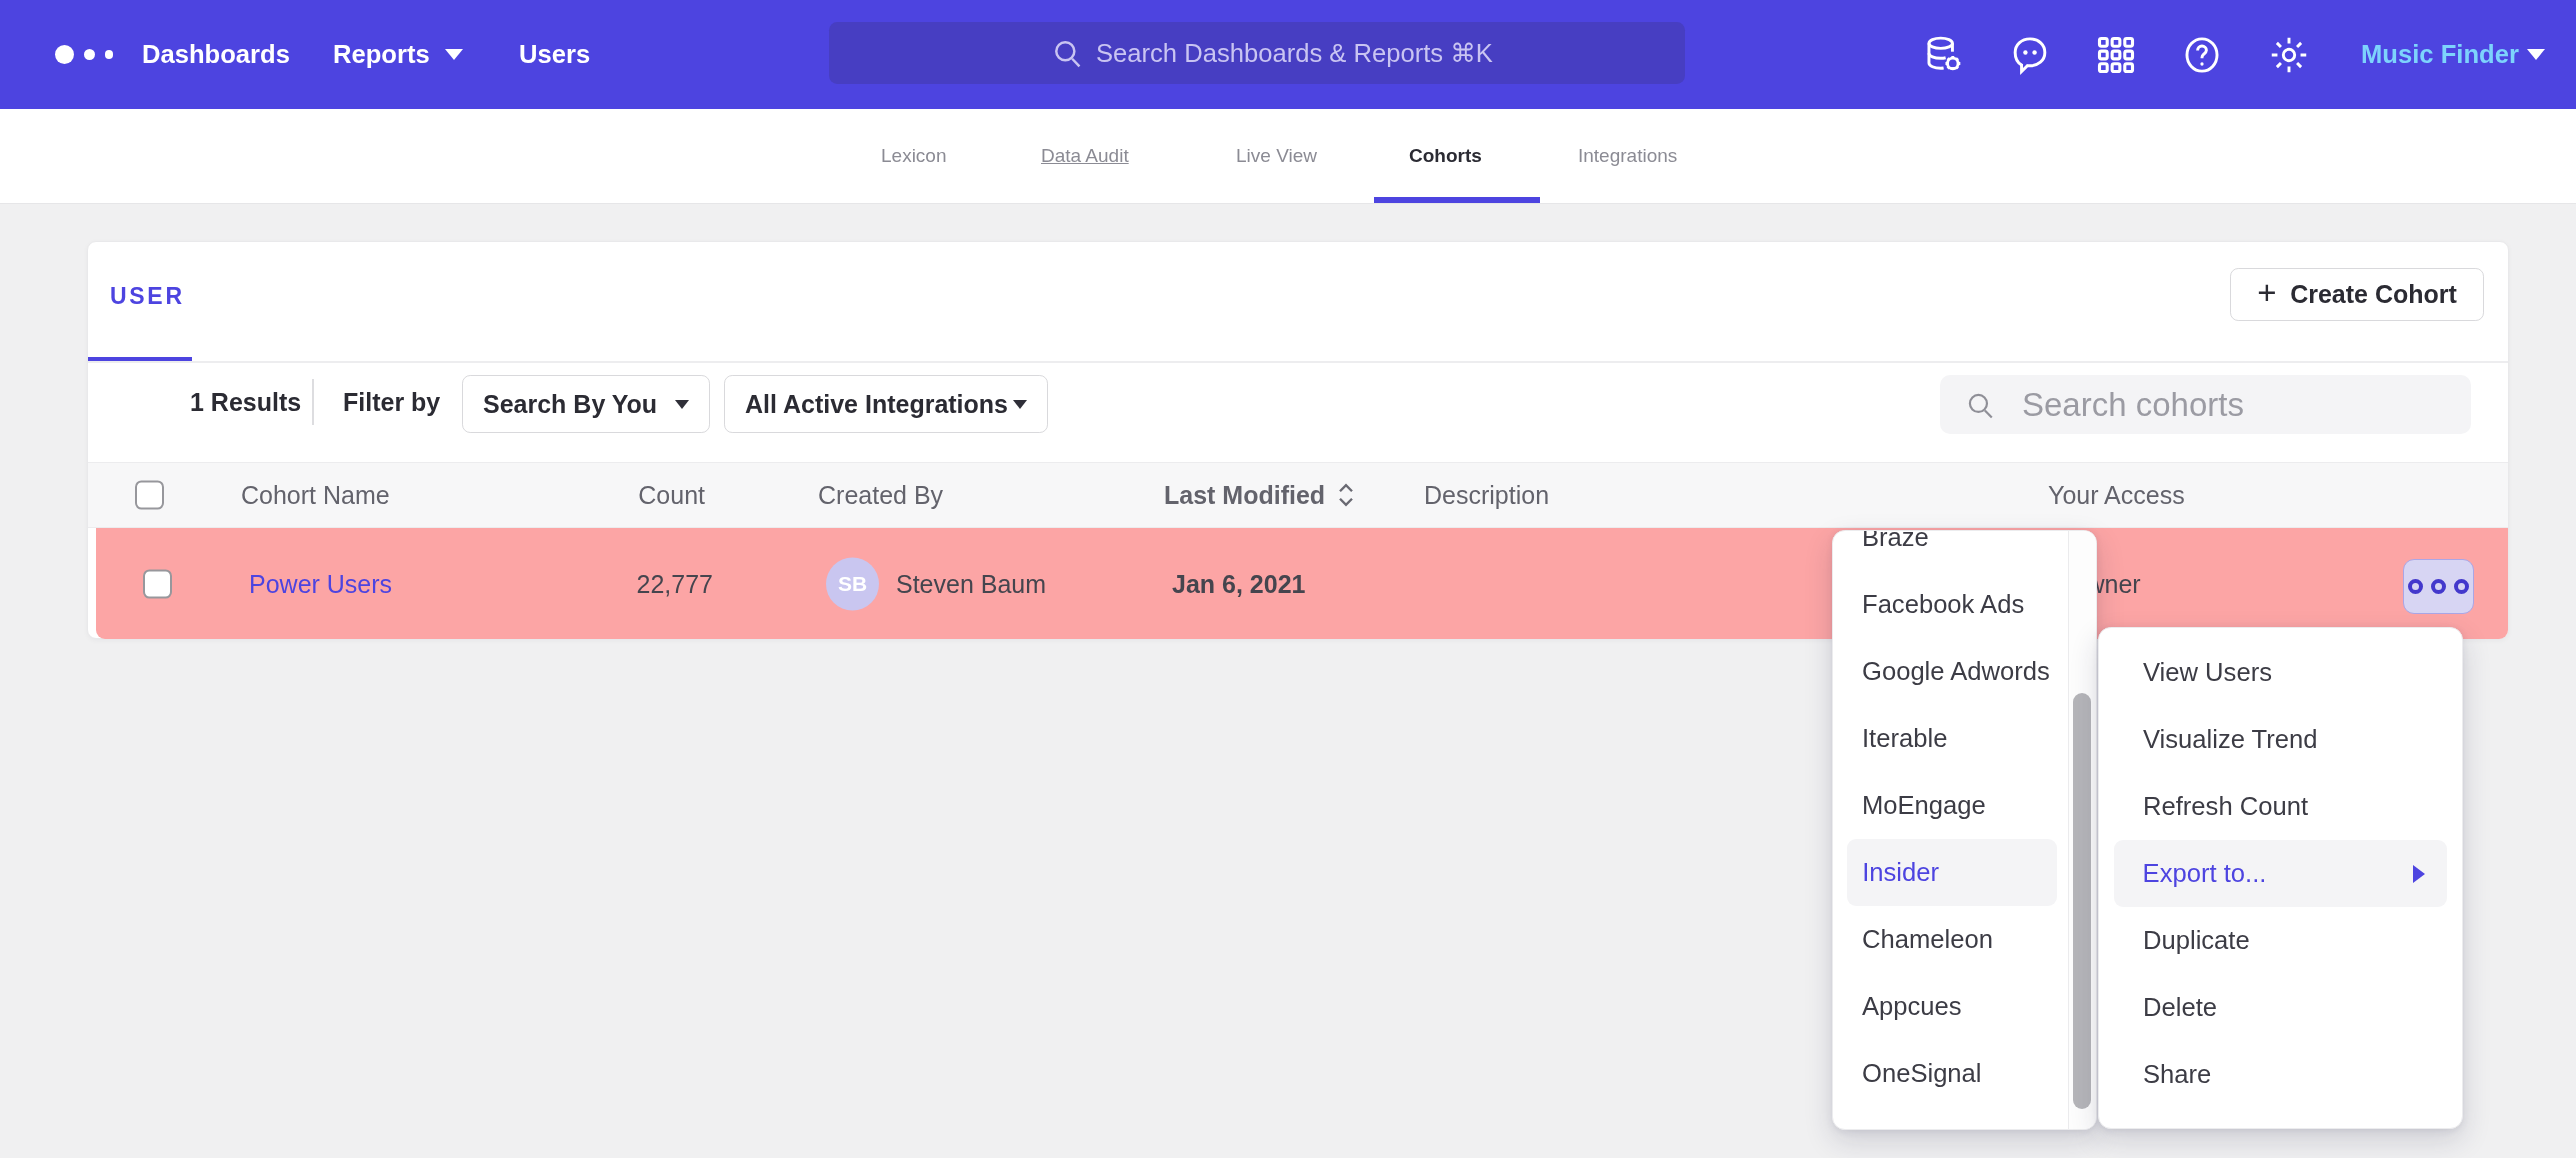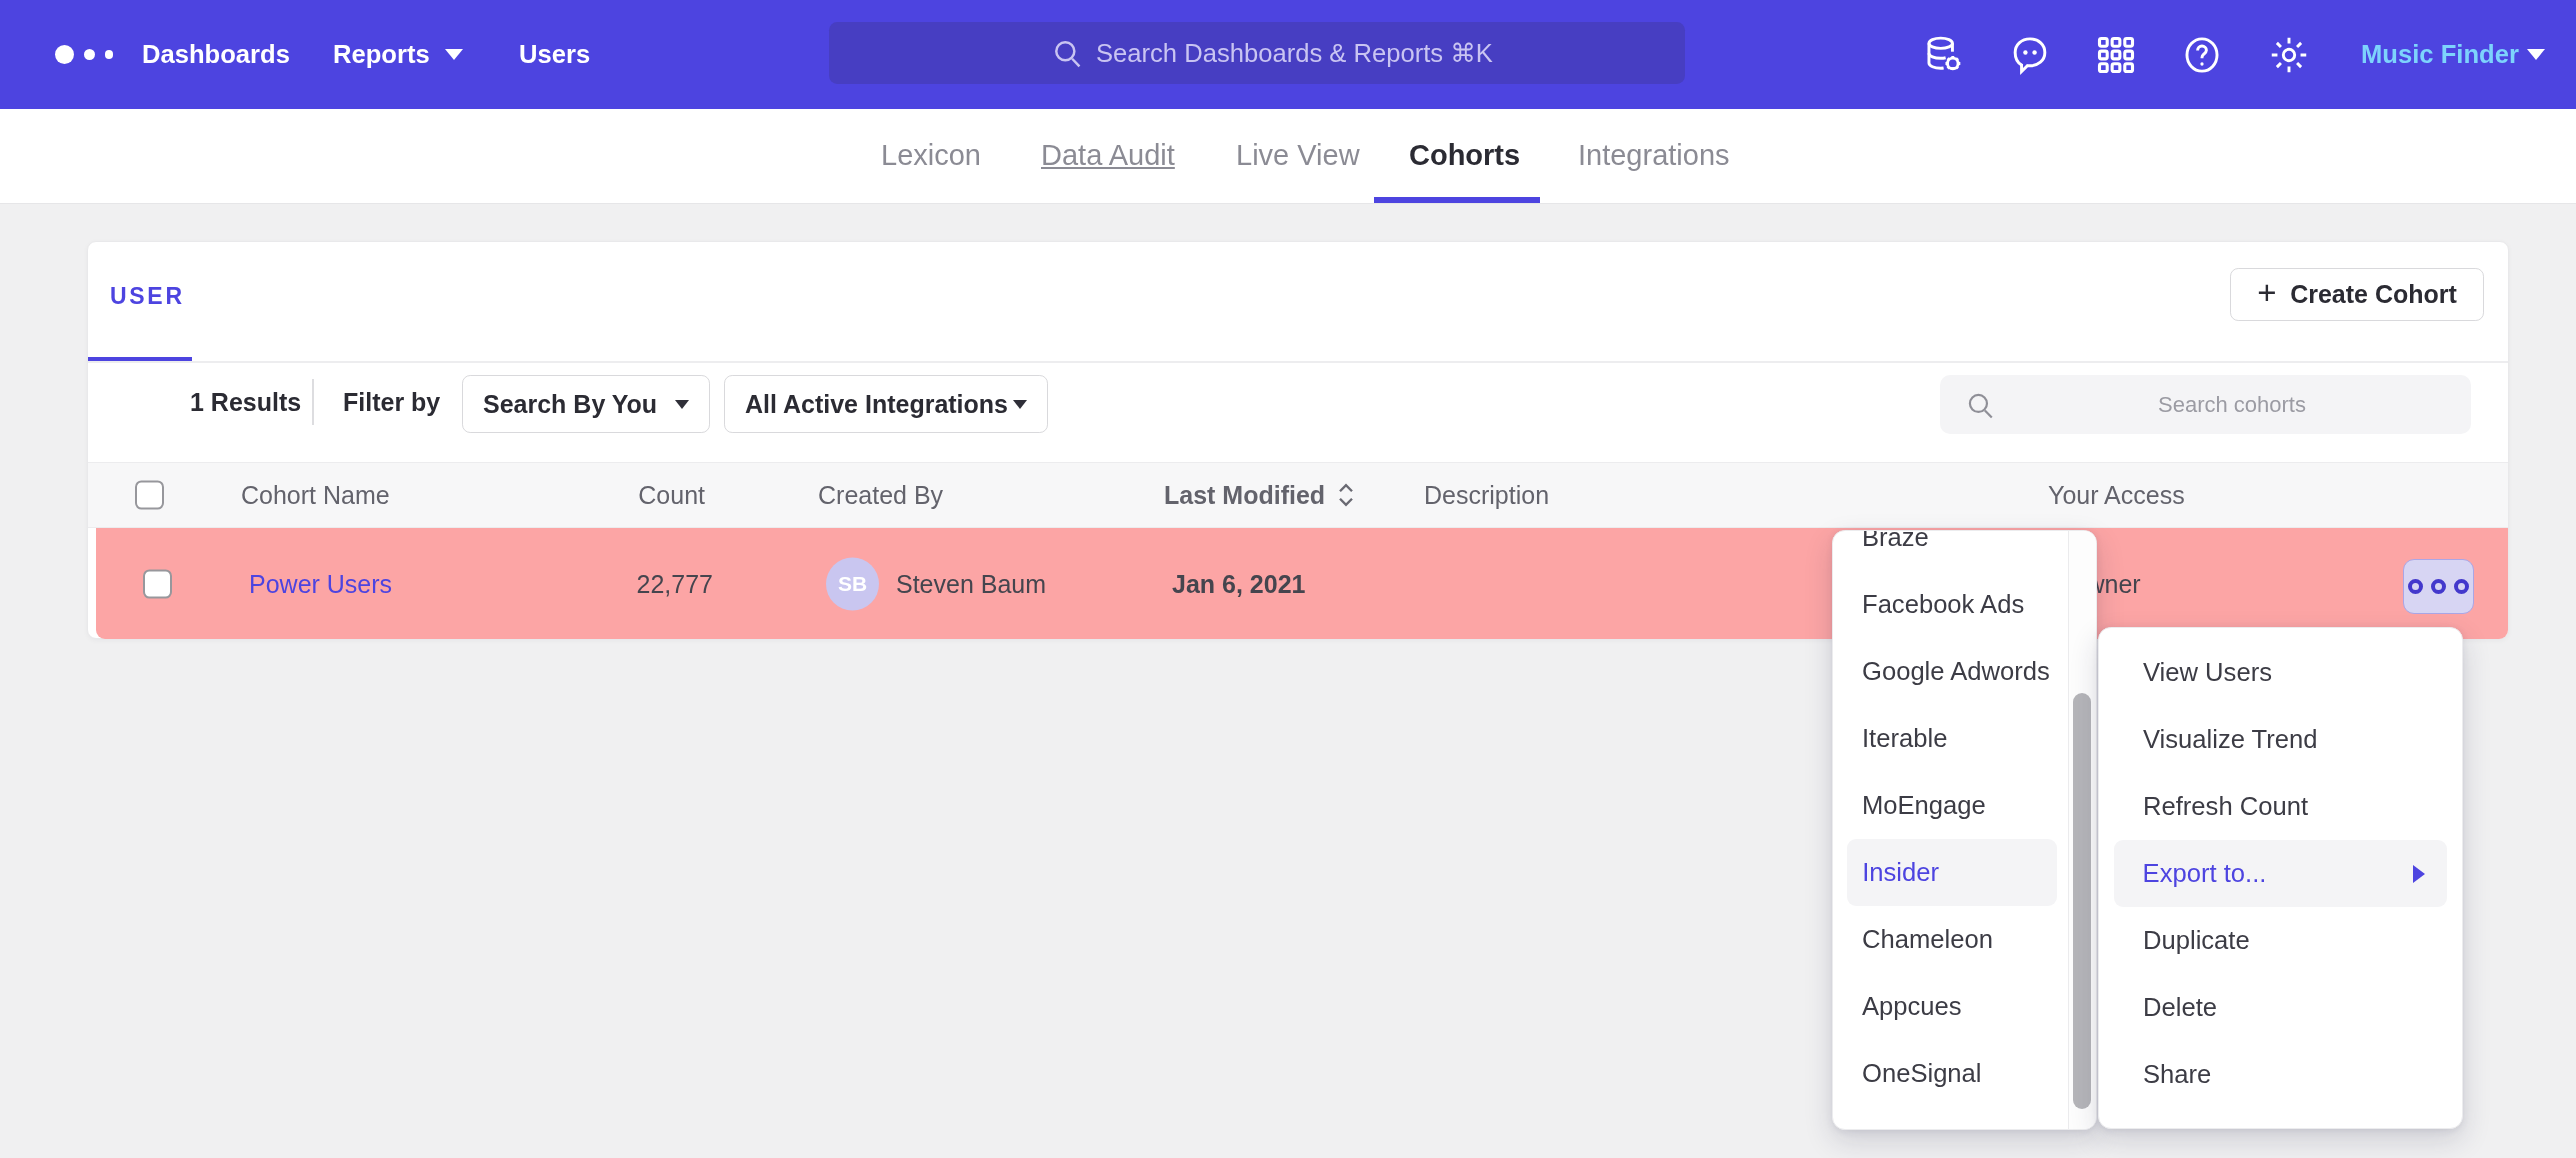--- a/index.html
+++ b/index.html
@@ -23,21 +23,21 @@
   .navsearch input { position:absolute; left:267px; top:0; width:566px; height:100%; background:transparent;
                      border:none; outline:none; font-family:inherit; font-size:25.6px; color:#e8e6fb; }
   .navsearch input::placeholder { color:#c9c4f2; opacity:1; }
   .navicon { position:absolute; top:33px; width:44px; height:44px; cursor:pointer; }
   .project { position:absolute; left:2361px; top:0; height:109px; display:flex; align-items:center; gap:8px;
              color:#7dd3fc; font-size:25.6px; font-weight:700; cursor:pointer; }
 
   
   .tabbar { position:absolute; left:0; top:109px; width:2576px; height:95px; background:#fff;
             border-bottom:1.8px solid #e6e6e8; }
-  .tab { position:absolute; top:0; height:93px; display:flex; align-items:center; font-size:29px;
+  .tab { position:absolute; top:0; height:93px; display:flex; align-items:center; font-size:19px;
          color:#8b8b94; cursor:pointer; }
   .tab.active { color:#2b2b33; font-weight:700; }
   .tab-underline { position:absolute; left:1374px; bottom:0; width:166px; height:6.4px; background:#4d44e0; }
 
   
   .card { position:absolute; left:87px; top:241px; width:2422px; height:398px; background:#fff;
           border:0.9px solid #e9e9eb; border-radius:9px; box-shadow:0 1.8px 5.5px rgba(30,30,60,0.04); }
   .usertab { position:absolute; left:22px; top:41px; font-size:23px; font-weight:700; letter-spacing:2.7px;
              color:#4d44e0; cursor:pointer; }
   .usertab-underline { position:absolute; left:0; top:115px; width:104px; height:5.5px; background:#4d44e0; }
@@ -53,21 +53,21 @@
   .filterby { position:absolute; left:255px; top:146px; font-size:25px; font-weight:600; color:#2b2b33; }
   .filter-btn { position:absolute; top:133px; height:58px; background:#fff; border:1.8px solid #d9d9dc;
                 border-radius:8.2px; display:flex; align-items:center; justify-content:space-between;
                 padding:0 20px; cursor:pointer; font-size:25px; font-weight:600; color:#2b2b33; }
   .filter-btn.b1 { left:374px; width:248px; }
   .filter-btn.b2 { left:636px; width:324px; }
   .cohort-search { position:absolute; left:1852px; top:133px; width:531px; height:59px; background:#f4f4f6;
                    border-radius:10px; }
   .cohort-search svg { position:absolute; left:24px; top:13.7px; }
   .cohort-search input { position:absolute; left:82px; top:0; width:420px; height:100%; background:transparent;
-                         border:none; outline:none; font-family:inherit; font-size:22px; color:#45454e;text-align:center; }
+                         border:none; outline:none; font-family:inherit; font-size:33px; color:#45454e; }
   .cohort-search input::placeholder { color:#9b9ba3; opacity:1; }
 
   
   .thead { position:absolute; left:0; right:0; top:220px; height:66px; background:#f7f7f8;
            border-top:0.9px solid #ececee; border-bottom:0.9px solid #ececee; }
   .trow { position:absolute; left:8px; right:0; top:286px; height:111px; background:#fca5a5;
           border-radius:0 0 9px 9px; }
   .cell { position:absolute; top:50%; transform:translateY(-50%); font-size:25px; }
   .hcell { color:#63636c; font-weight:500; }
   .vcell { color:#45454e; }

